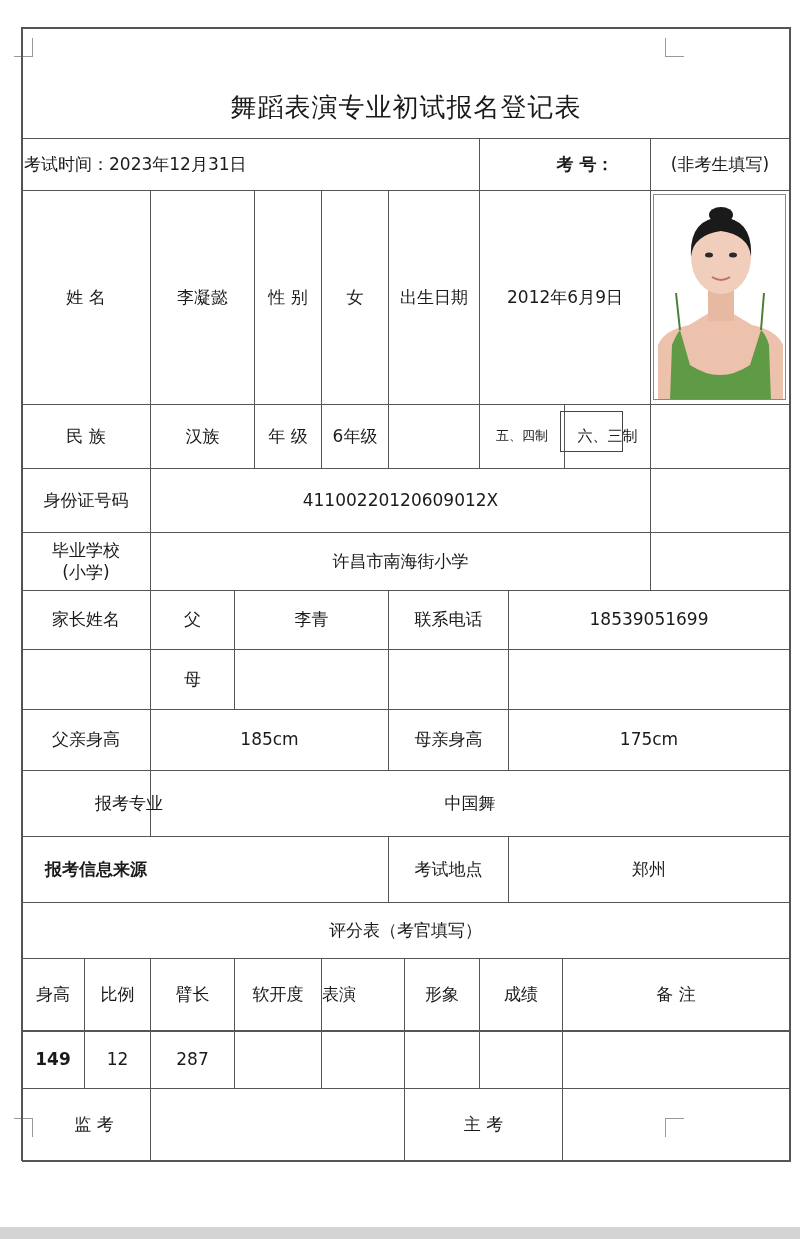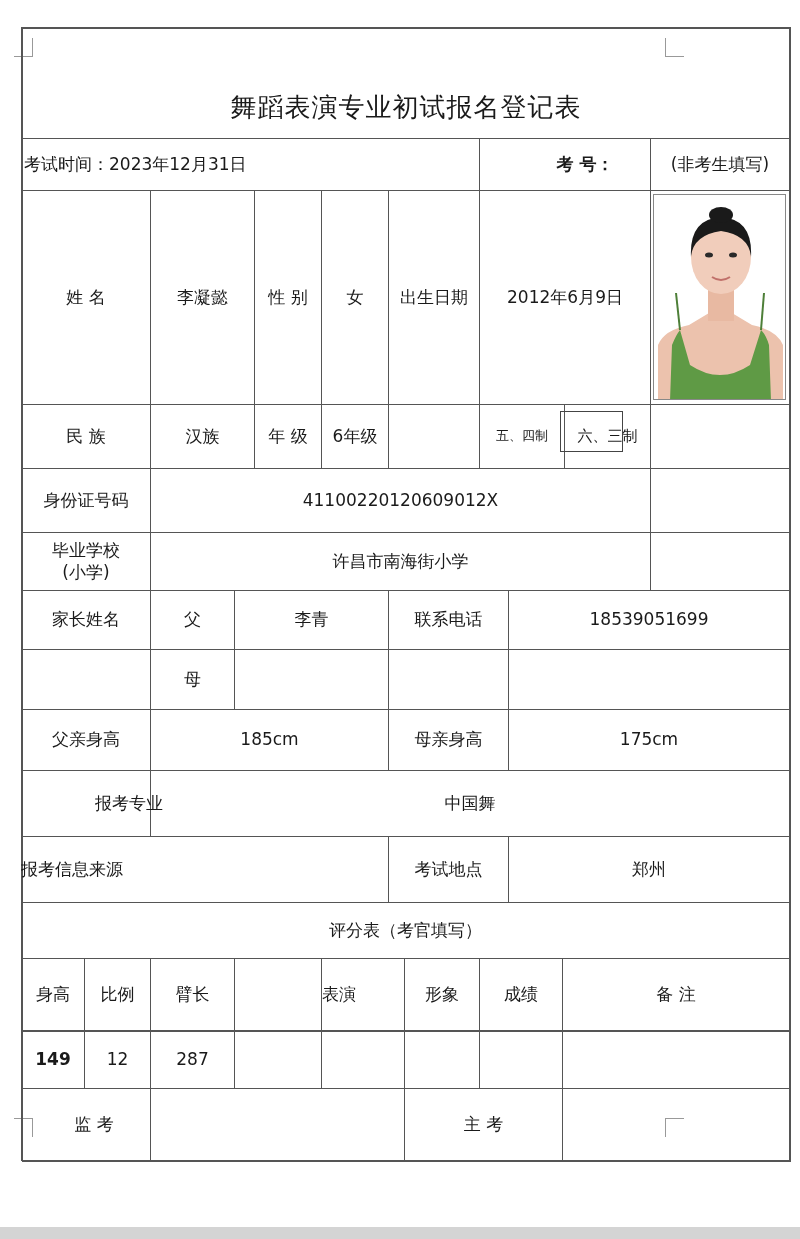--- a/index.html
+++ b/index.html
@@ -140,30 +140,31 @@
   <div class="c" style="left:509px;top:650px;width:280px;height:59px;"></div>
 
   <div class="c" style="left:22px;top:710px;width:128px;height:60px;">父亲身高</div>
   <div class="c" style="left:151px;top:710px;width:237px;height:60px;">185cm</div>
   <div class="c" style="left:389px;top:710px;width:119px;height:60px;">母亲身高</div>
   <div class="c" style="left:509px;top:710px;width:280px;height:60px;">175cm</div>
 
   <div class="c" style="left:22px;top:771px;width:128px;height:65px;margin-left:43px;">报考专业</div>
   <div class="c" style="left:151px;top:771px;width:638px;height:65px;">中国舞</div>
 
-  <div class="c" style="left:8px;top:837px;width:128px;height:65px;">报考信息来源</div>
+  <div class="c" style="left:32px;top:837px;width:128px;height:65px;font-weight:bold;">报考信息来源</div>
   <div class="c" style="left:151px;top:837px;width:237px;height:65px;"></div>
   <div class="c" style="left:389px;top:837px;width:119px;height:65px;">考试地点</div>
   <div class="c" style="left:509px;top:837px;width:280px;height:65px;">郑州</div>
 
   <div class="c" style="left:22px;top:903px;width:767px;height:55px;">评分表（考官填写）</div>
 
   <div class="c" style="left:22px;top:959px;width:62px;height:71px;">身高</div>
   <div class="c" style="left:85px;top:959px;width:65px;height:71px;">比例</div>
   <div class="c" style="left:151px;top:959px;width:83px;height:71px;">臂长</div>
+  <div class="c" style="left:235px;top:959px;width:86px;height:71px;">软开度</div>
   <div class="c" style="left:322px;top:959px;width:82px;height:71px;justify-content:flex-start;">表演</div>
   <div class="c" style="left:405px;top:959px;width:74px;height:71px;">形象</div>
   <div class="c" style="left:480px;top:959px;width:82px;height:71px;">成绩</div>
   <div class="c" style="left:563px;top:959px;width:226px;height:71px;">备 注</div>
 
   <div class="c bold" style="left:22px;top:1031px;width:62px;height:57px;">149</div>
   <div class="c" style="left:85px;top:1031px;width:65px;height:57px;">12</div>
   <div class="c" style="left:151px;top:1031px;width:83px;height:57px;">287</div>
   <div class="c" style="left:235px;top:1031px;width:86px;height:57px;"></div>
   <div class="c" style="left:322px;top:1031px;width:82px;height:57px;"></div>

